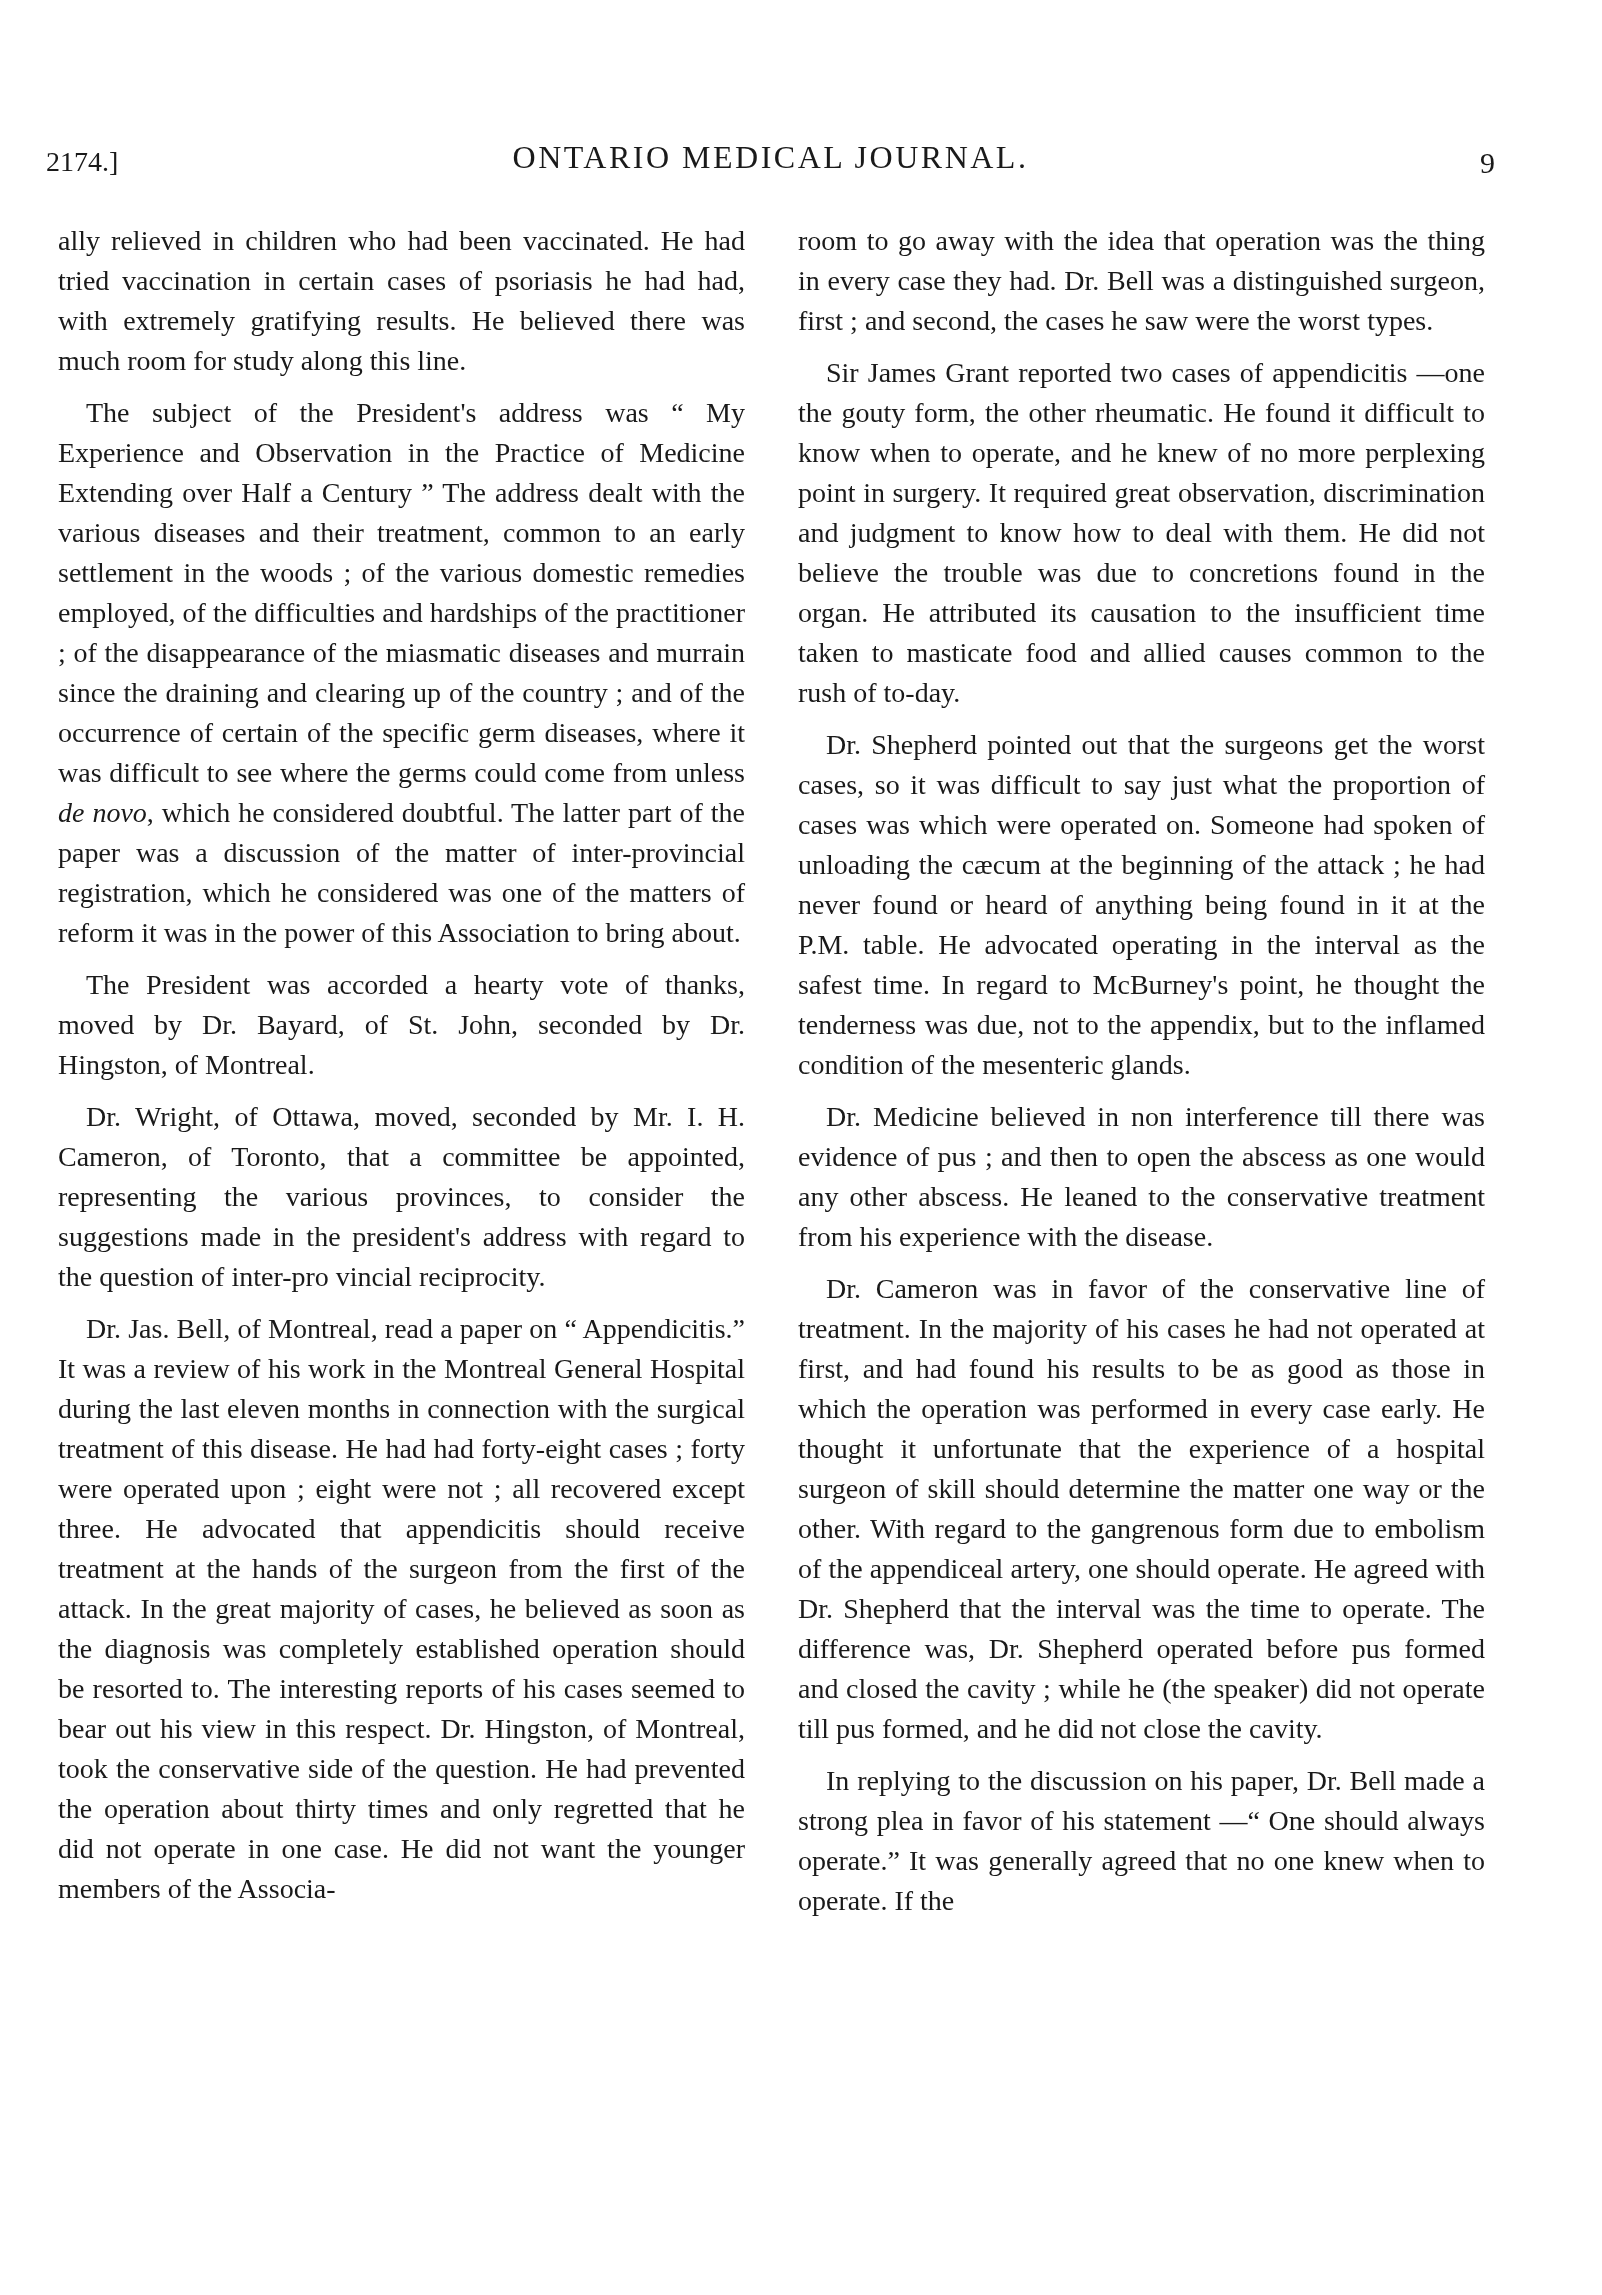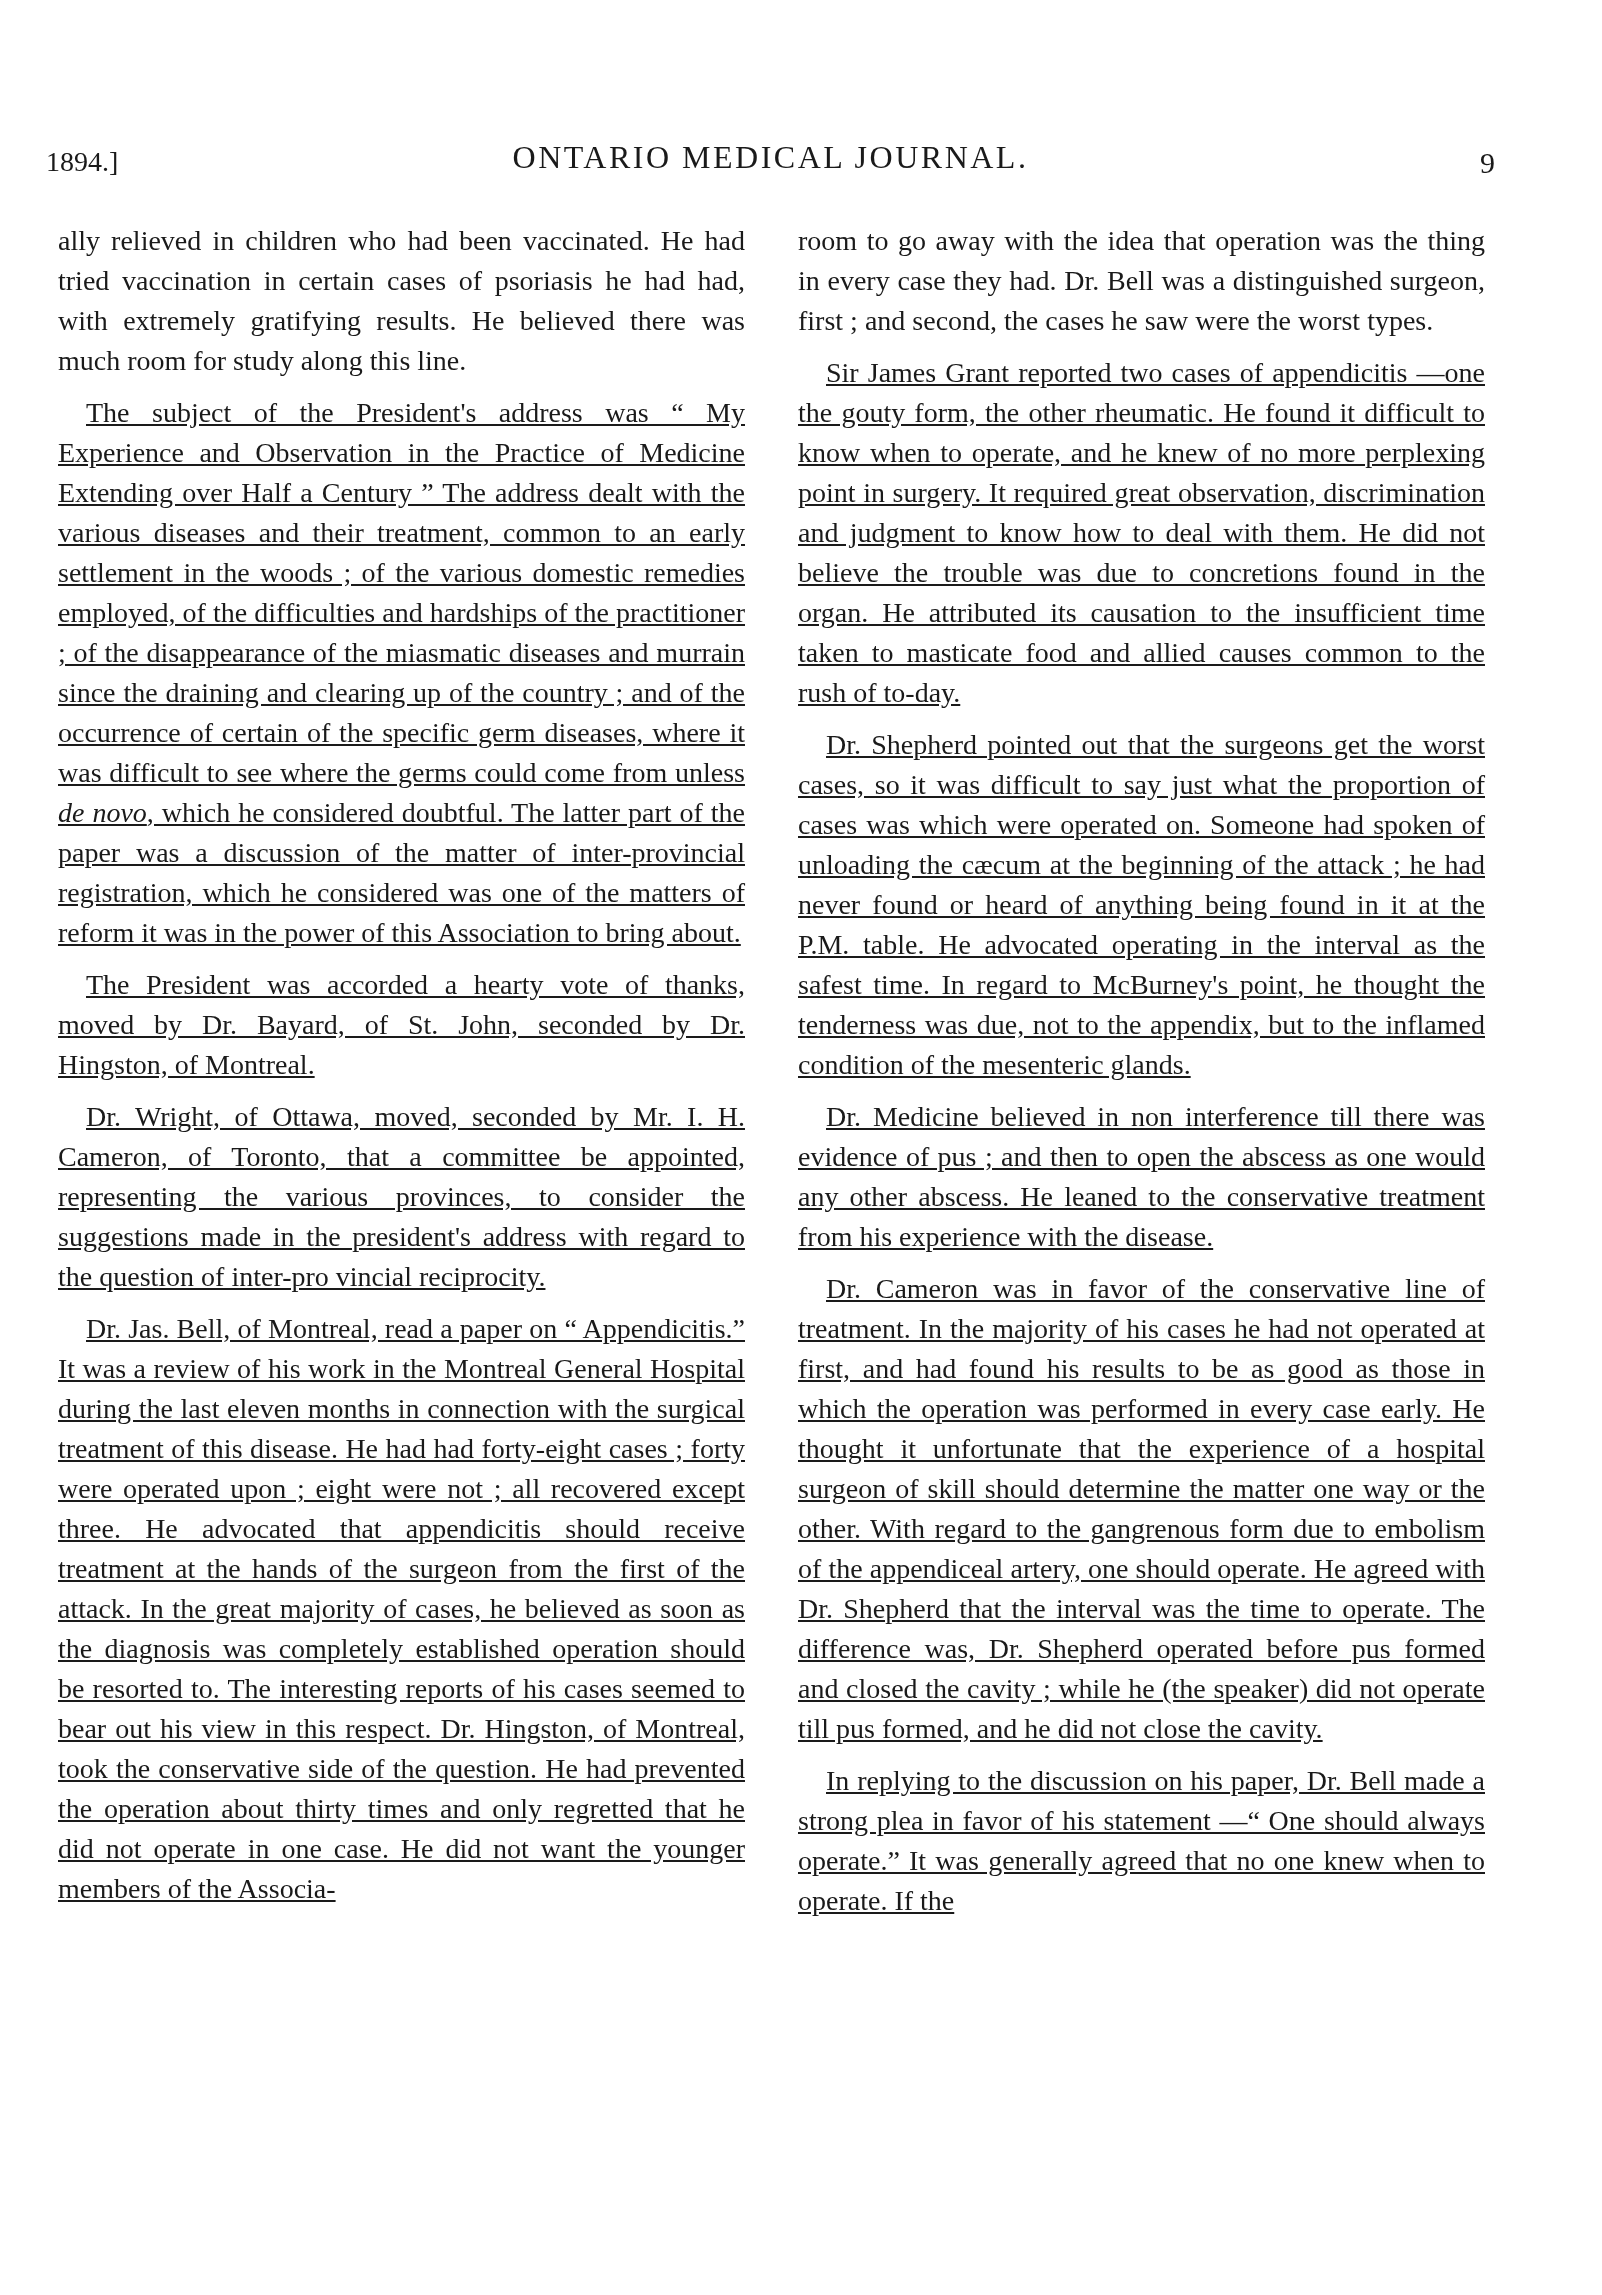--- a/index.html
+++ b/index.html
@@ -7,29 +7,29 @@
        font-family:"Liberation Serif","DejaVu Serif",serif;color:#1a1a1a;}
   .header{position:absolute;top:139px;left:46px;width:1449px;height:43px;}
   .hdr-left{position:absolute;left:0;top:7.4px;font-size:28px;}
   .hdr-title{position:absolute;left:0;right:0;text-align:center;top:0;font-size:32px;letter-spacing:2.5px;}
   .hdr-page{position:absolute;right:0;top:7.4px;font-size:30px;}
   .col{position:absolute;top:209px;width:711px;font-size:28px;line-height:40px;
        text-align:justify;hyphens:manual;}
   .col.left{left:46px;}
   .col.right{left:786px;}
   .col p{margin:12px;text-indent:0;}
-  .col p.ind{text-indent:28px;text-decoration:underline;}
+  .col p.ind{text-indent:28px;}
   .col p.cont{text-indent:0;}
   em{font-style:italic;}
 </style>
 </head>
 <body>
 
 <div class="header">
-  <span class="hdr-left">1894.]</span>
+  <span class="hdr-left">2174.]</span>
   <div class="hdr-title">ONTARIO MEDICAL JOURNAL.</div>
   <span class="hdr-page">9</span>
 </div>
 
 <div class="col left">
   <p class="cont">ally relieved in children who had been vaccinated. He had tried vaccination in certain cases of psoriasis he had had, with extremely gratifying results. He believed there was much room for study along this line.</p>
   <p class="ind"><span>The subject of the President's address was “ My Experience and Observation in the Practice of Medicine Extending over Half a Century ” The address dealt with the various diseases and their treatment, common to an early settlement in the woods ; of the various domestic remedies employed, of the difficulties and hardships of the practitioner ; of the disappearance of the miasmatic diseases and murrain since the draining and clearing up of the country ; and of the occurrence of certain of the specific germ diseases, where it was difficult to see where the germs could come from unless </span><em>de novo</em><span>, which he considered doubtful. The latter part of the paper was a discussion of the matter of inter-provincial registration, which he considered was one of the matters of reform it was in the power of this Association to bring about.</span></p>
   <p class="ind">The President was accorded a hearty vote of thanks, moved by Dr. Bayard, of St. John, seconded by Dr. Hingston, of Montreal.</p>
   <p class="ind">Dr. Wright, of Ottawa, moved, seconded by Mr. I. H. Cameron, of Toronto, that a committee be appointed, representing the various provinces, to consider the suggestions made in the president's address with regard to the question of inter-pro vincial reciprocity.</p>
   <p class="ind">Dr. Jas. Bell, of Montreal, read a paper on “ Appendicitis.” It was a review of his work in the Montreal General Hospital during the last eleven months in connection with the surgical treatment of this disease. He had had forty-eight cases ; forty were operated upon ; eight were not ; all recovered except three. He advocated that appendicitis should receive treatment at the hands of the surgeon from the first of the attack. In the great majority of cases, he believed as soon as the diagnosis was completely established operation should be resorted to. The interesting reports of his cases seemed to bear out his view in this respect. Dr. Hingston, of Montreal, took the conservative side of the question. He had prevented the operation about thirty times and only regretted that he did not operate in one case. He did not want the younger members of the Associa-</p>

